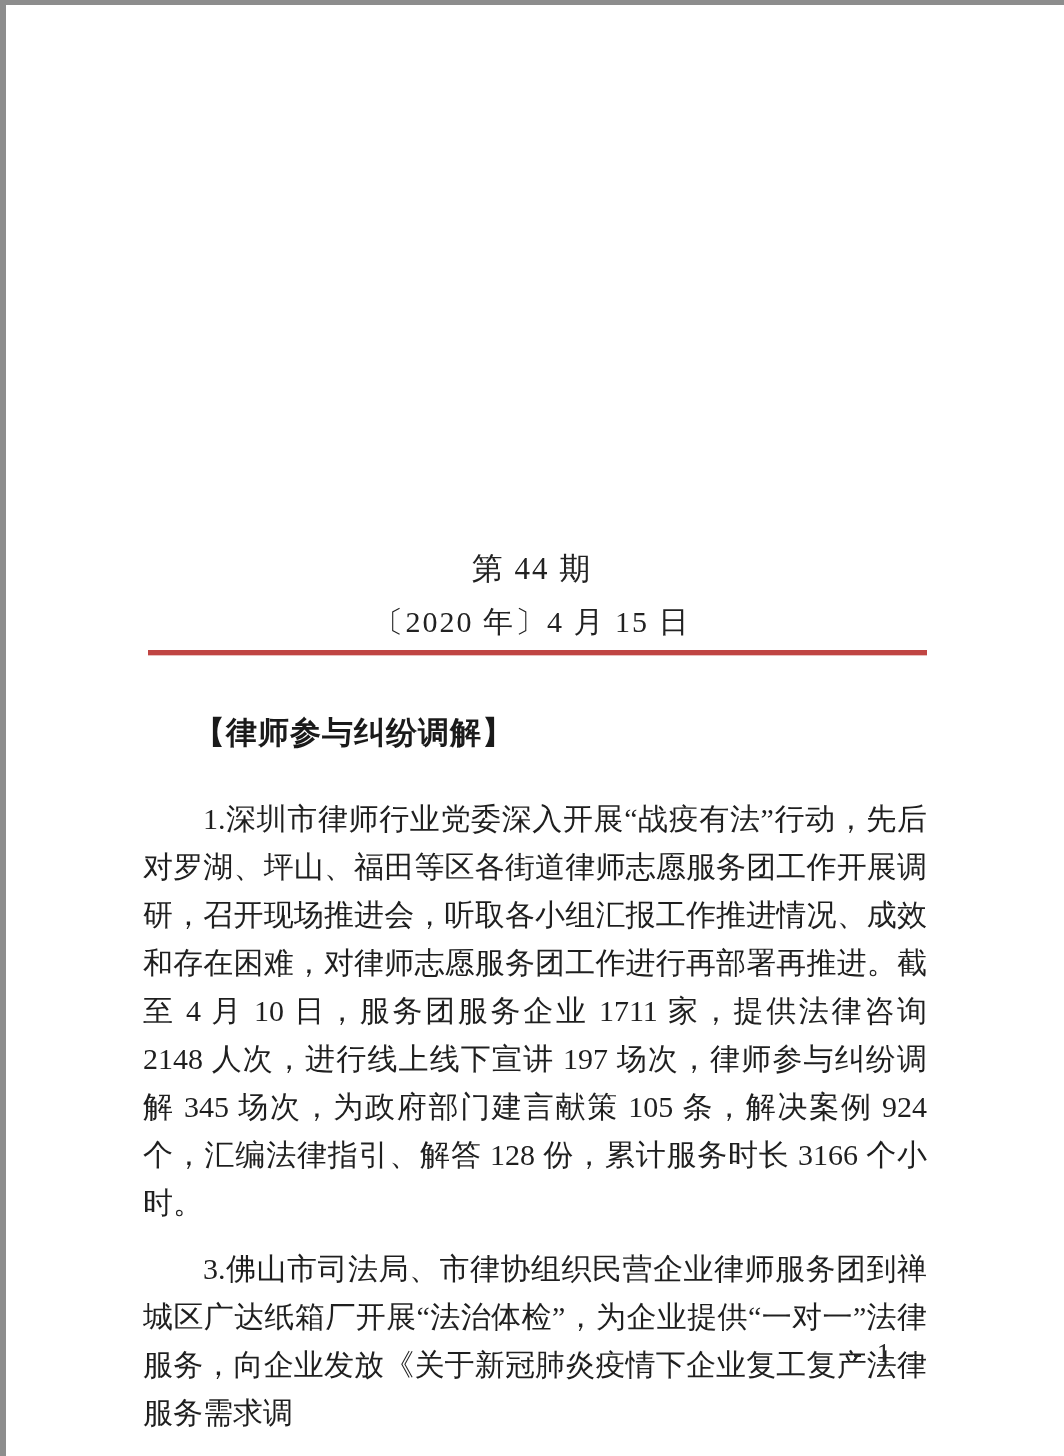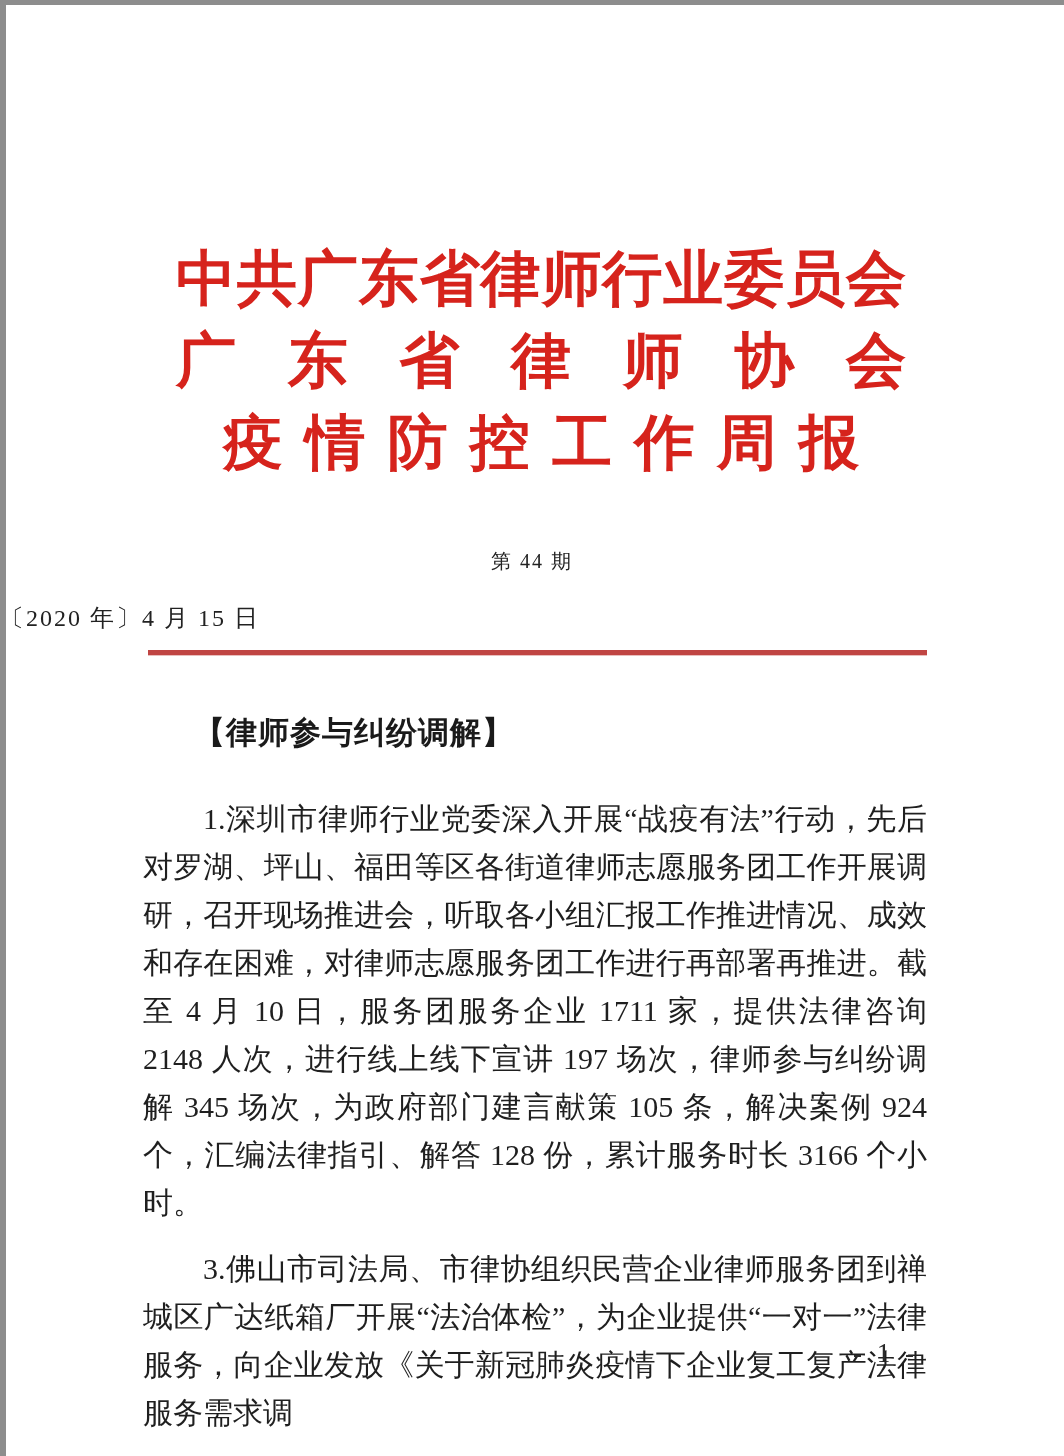--- a/index.html
+++ b/index.html
@@ -39,26 +39,27 @@
   .title-line.spread { white-space: normal; }
   .title-line.narrow {
     width: 636px;
     margin: 0 auto;
     white-space: normal;
   }
 
   .issue-no {
     position: absolute; top: 548px; left: 0; width: 100%;
     text-align: center;
-    font-size: 20px; color: #222222;
+    font-size: 31px; color: #222222;
     letter-spacing: 2px;
   }
   .issue-date {
     position: absolute; top: 602px; left: 0; width: 100%;
-    font-size: 24px; color: #222222;
+    text-align: center;
+    font-size: 30px; color: #222222;
     letter-spacing: 2px;
   }
 
   .rule {
     position: absolute; top: 650px; left: 148px;
     width: 779px; height: 5px;
     background: #c04543;
     box-shadow: 0 1px 0 rgba(192,69,67,0.35);
   }
 
@@ -97,25 +98,20 @@
   }
 </style>
 </head>
 <body>
 
 <div class="page">
 
   <div class="edge-top"></div>
   <div class="edge-left"></div>
 
-  <div class="title-block">
-    <div class="title-line">中共广东省律师行业委员会</div>
-    <div class="title-line spread">广东省律师协会</div>
-    <div class="title-line narrow">疫情防控工作周报</div>
-  </div>
 
   <div class="issue-no">第 44 期</div>
 
   <div class="issue-date">〔2020 年〕4 月 15 日</div>
 
   <div class="rule"></div>
 
   <div class="section-heading">【律师参与纠纷调解】</div>
 
   <div class="body-text">

